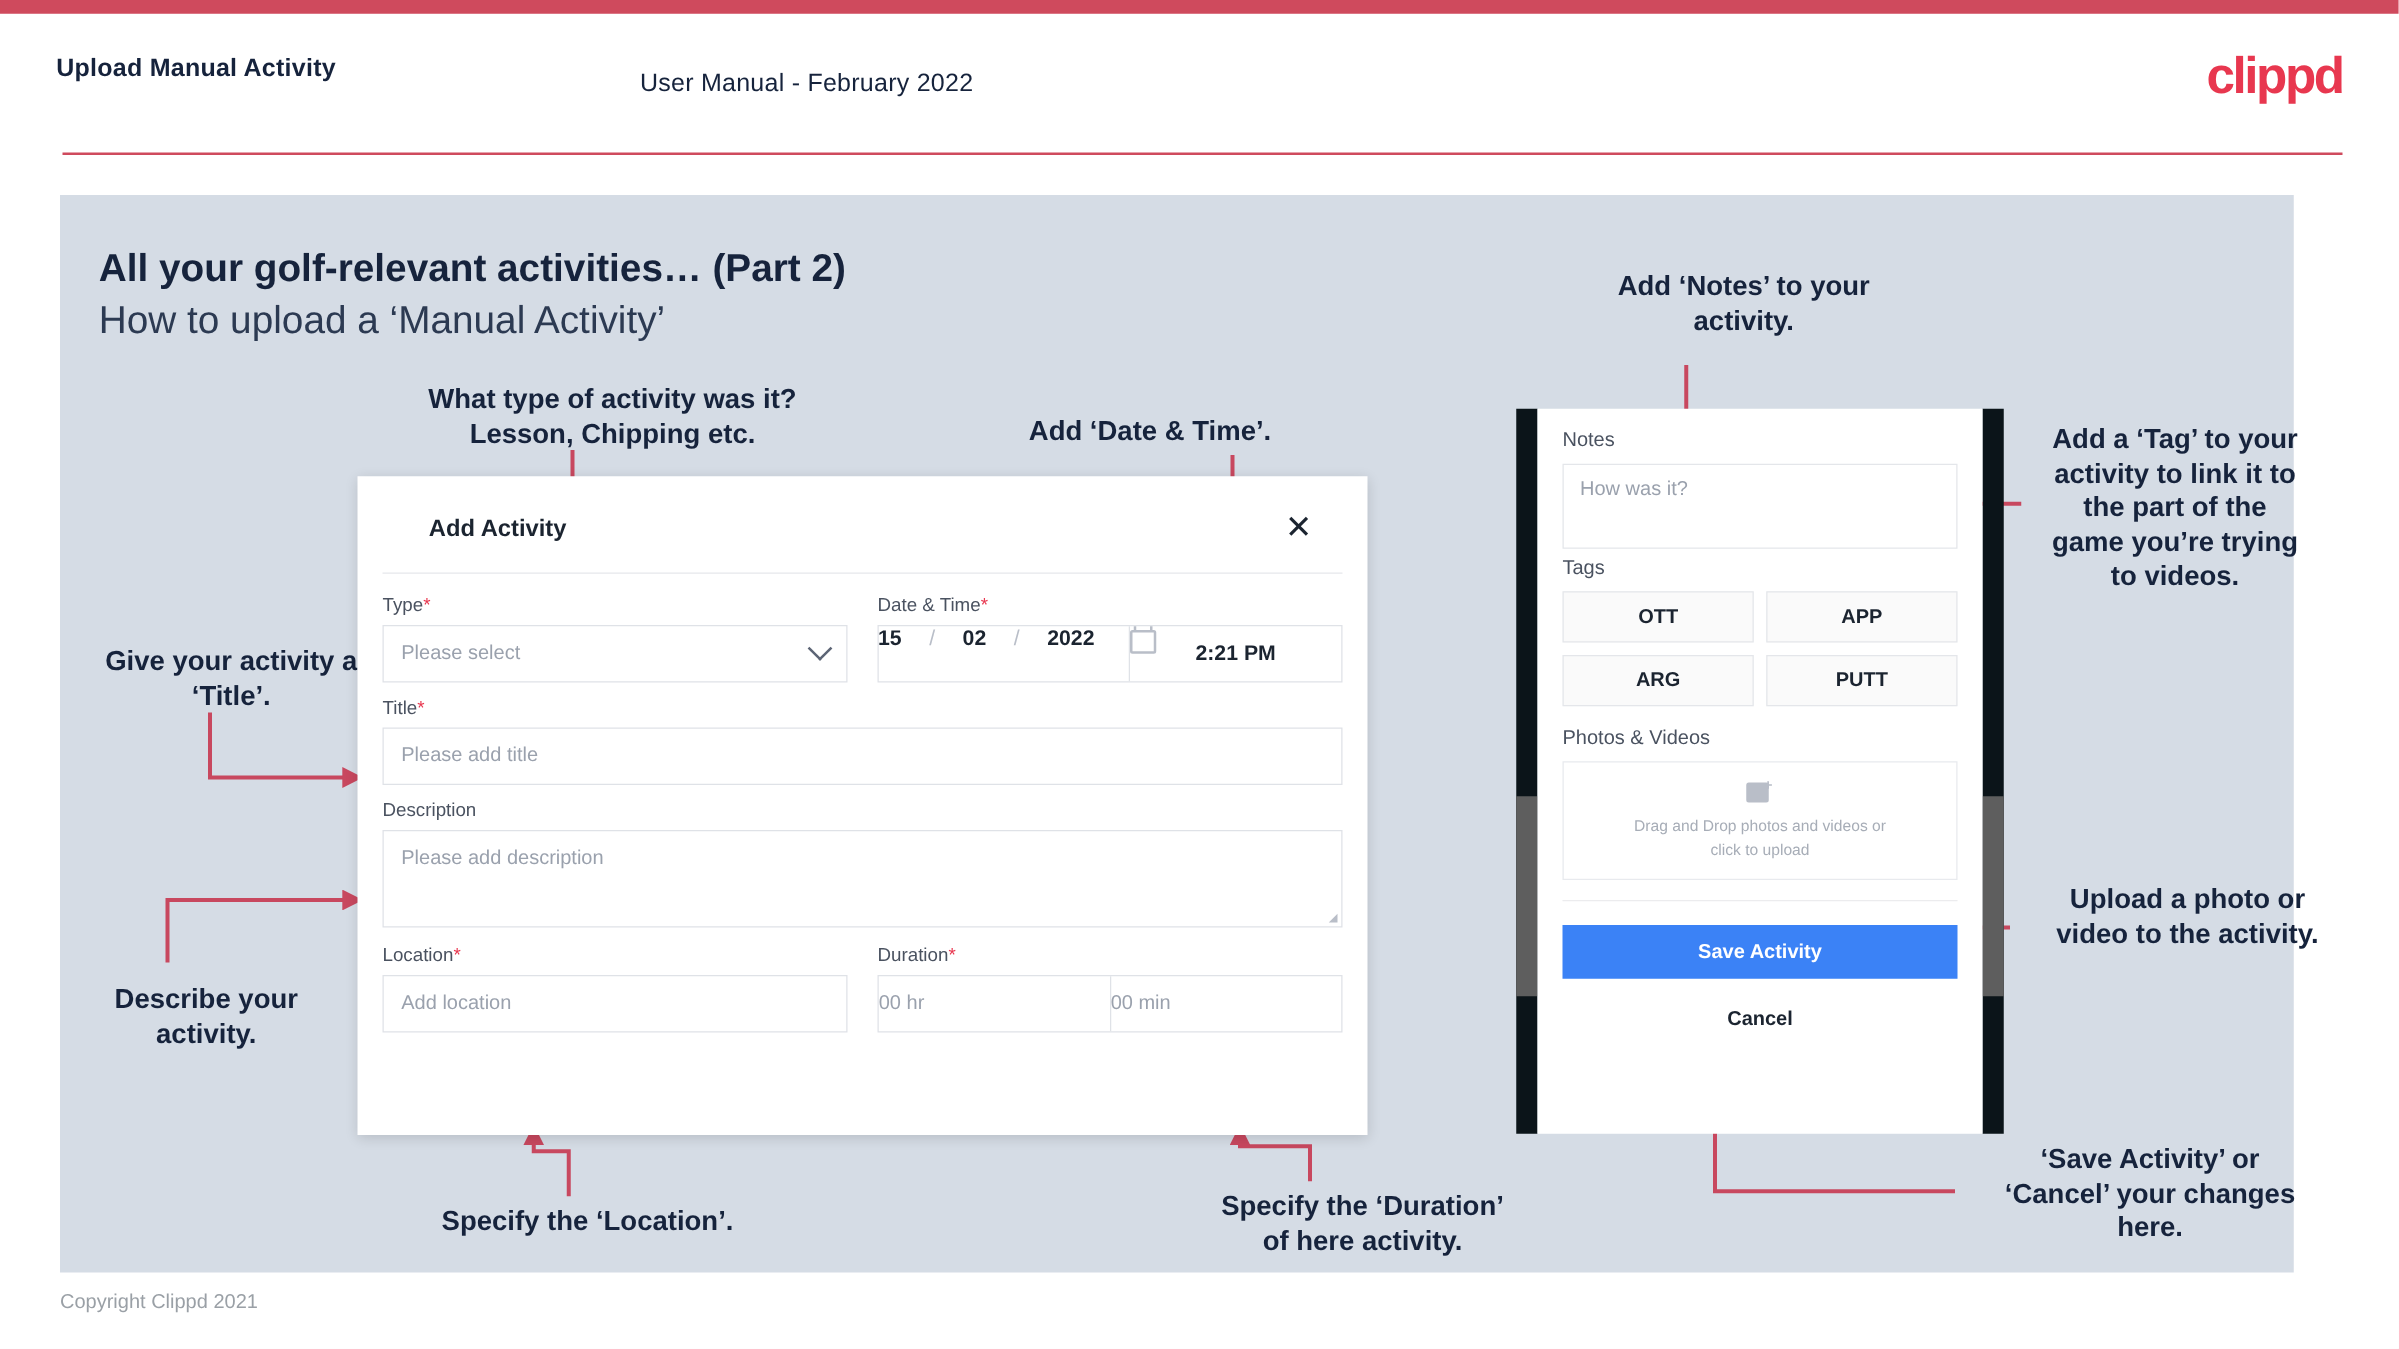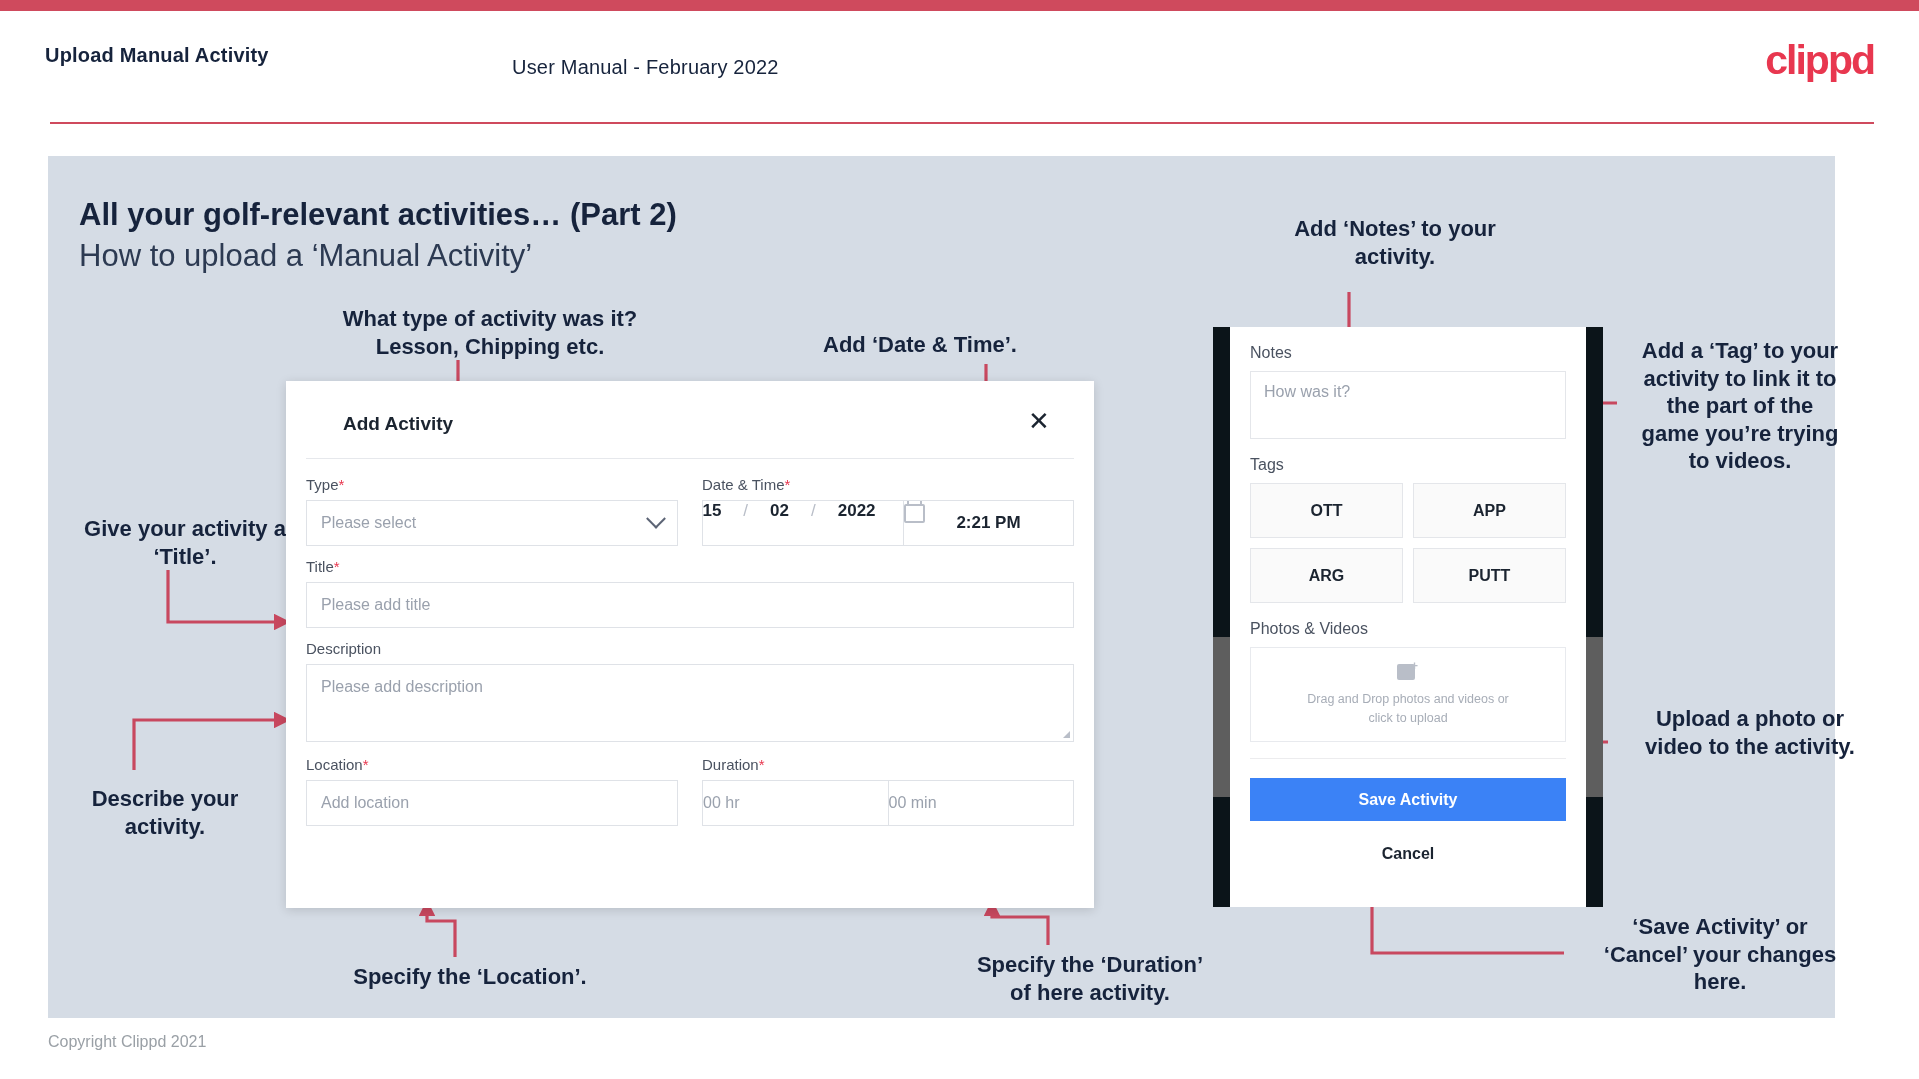--- a/index.html
+++ b/index.html
@@ -142,25 +142,25 @@
   .phone-bezel-r { right:0; }
   .bezel-grey { position:absolute; width:17px; background:#5e5e5e; }
   .phone-screen {
     position:absolute; left:17px; top:0; width:356px; height:580px;
     background:#ffffff;
   }
   .ph-pad { padding:17px 20px 0 20px; }
   .ph-lbl { font-size:16px; color:#4a5260; margin-bottom:9px; }
   .ph-notes {
     height:68px; border:1px solid #e4e6ea; background:#fff;
-    padding:11px 13px; font-size:16px; color:#9aa1ad; margin-bottom:17px;
+    padding:11px 13px; font-size:16px; color:#9aa1ad; margin-bottom:7px;
   }
   .tag-grid { display:grid; grid-template-columns:1fr 1fr; gap:10px; margin-bottom:17px; }
   .tag {
-    height:55px; border:1px solid #e4e6ea; background:#fafafa;
+    height:41px; border:1px solid #e4e6ea; background:#fafafa;
     display:flex; align-items:center; justify-content:center;
     font-size:16px; font-weight:700; color:#1b2430;
   }
   .drop {
     height:95px; border:1px solid #e8eaee; background:#fff;
     display:flex; flex-direction:column; align-items:center; justify-content:center;
     gap:9px;
   }
   .drop-txt { font-size:12.5px; color:#a7adb7; text-align:center; line-height:1.5; }
   .img-ic { width:22px; height:19px; position:relative; }

